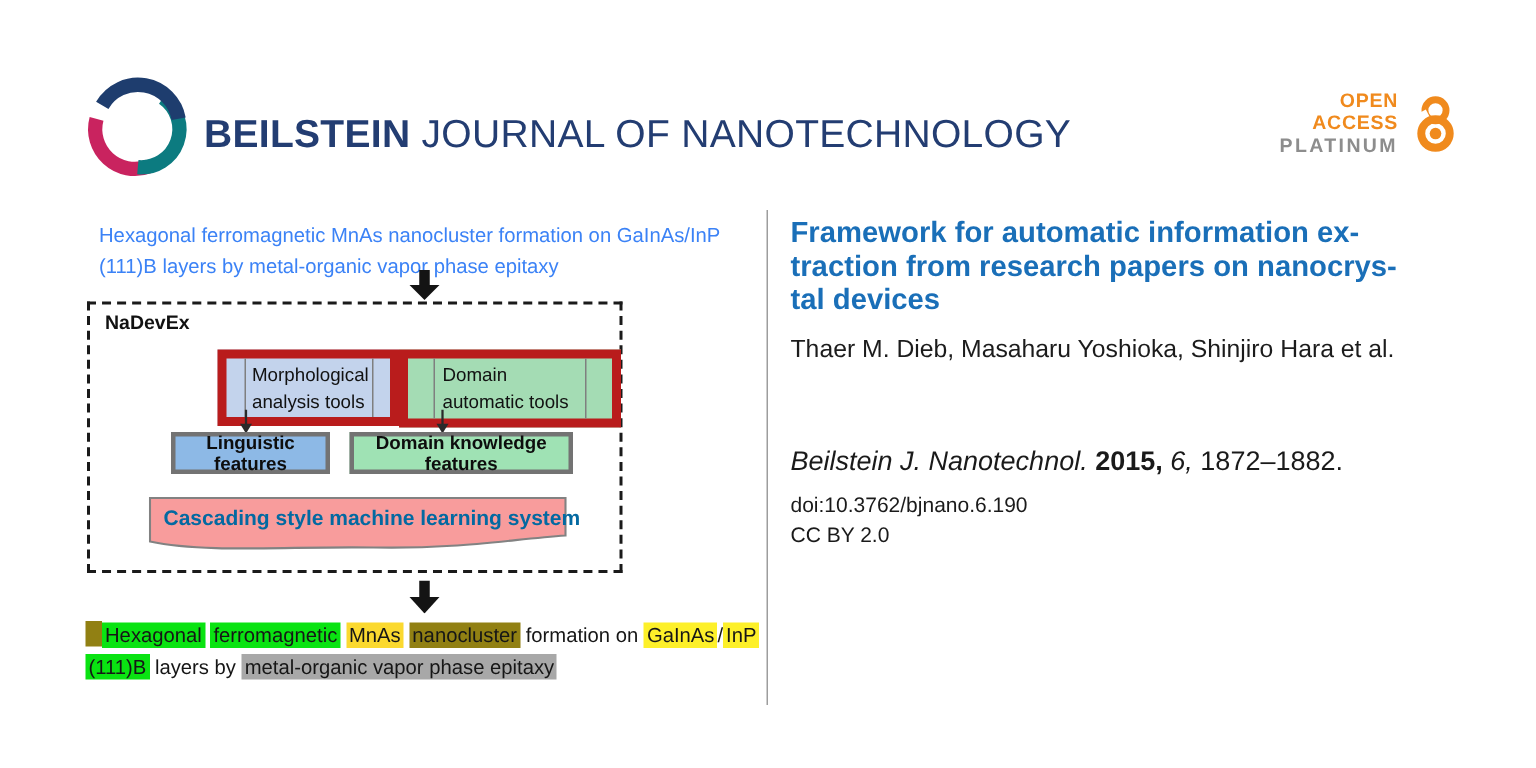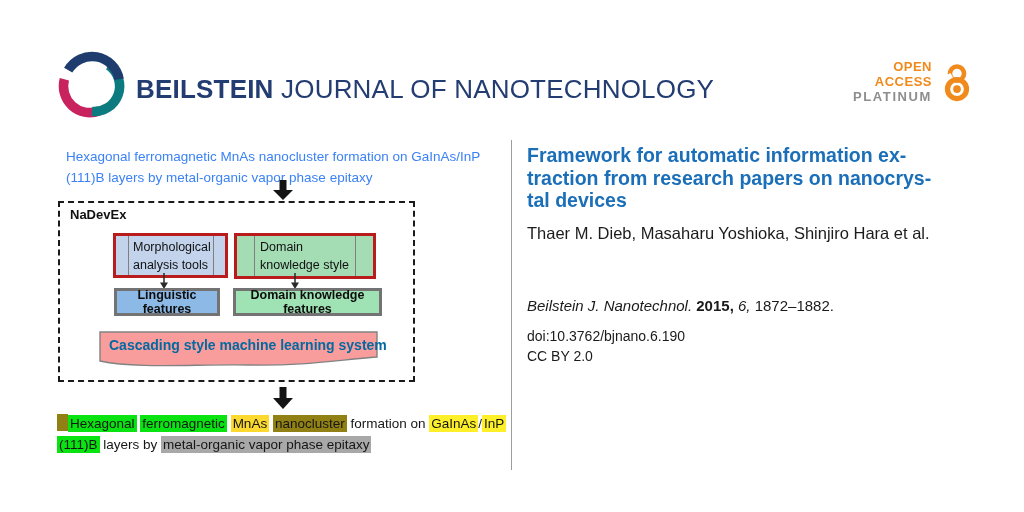--- a/index.html
+++ b/index.html
@@ -15,21 +15,21 @@
   .oa-orange{color:#f08a1d;letter-spacing:.5px;}
   .oa-gray{color:#8d8d8d;letter-spacing:1.6px;}
   .oa-lock{position:absolute;left:938px;top:56px;}
   .logo-swirl{position:absolute;left:56px;top:48px;}
 
   
   .fig-caption{position:absolute;left:66px;top:146px;font-size:13.5px;line-height:21px;color:#3b82f6;}
   .big-arrow{position:absolute;}
   .dashed-frame{position:absolute;left:58px;top:201px;width:353px;height:177px;border:2px dashed #1a1a1a;}
   .frame-label{position:absolute;left:70px;top:207px;font-size:13px;font-weight:700;color:#111;}
-  .toolbox{position:absolute;border:3px solid #b91c1c;font-size:12.5px;line-height:18px;color:#111;}
+  .toolbox{position:absolute;border:6px solid #b91c1c;font-size:12.5px;line-height:18px;color:#111;margin-left:32px;}
   .toolbox .vline{position:absolute;top:0;bottom:0;width:1px;background:#7f7f7f;}
   .tb-morph{left:113px;top:233px;width:109px;height:39px;background:#c3d3ec;}
   .tb-morph .txt{position:absolute;left:17px;top:2px;}
   .tb-domain{left:234px;top:233px;width:136px;height:40px;background:#a4dcb4;}
   .tb-domain .txt{position:absolute;left:23px;top:2px;}
   .featbox{position:absolute;border:3px solid #737373;font-size:12.5px;font-weight:700;color:#0d0d0d;
            display:flex;align-items:center;justify-content:center;text-align:center;}
   .fb-ling{left:114px;top:288px;width:100px;height:22px;background:#8db9e6;}
   .fb-dom{left:233px;top:288px;width:143px;height:22px;background:#9fe2b4;}
   .thin-arrow{position:absolute;}
@@ -41,21 +41,21 @@
   .ann-line{white-space:nowrap;}
   .tok.hl{padding:1px 2px;}
   .tok.block{display:inline-block;width:7px;height:15px;vertical-align:text-bottom;}
 
   
   .v-divider{position:absolute;left:511px;top:140px;width:1px;height:330px;background:#9d9d9d;}
   .article-title{position:absolute;left:527px;top:144px;font-size:19.5px;font-weight:700;
                  color:#1a6fb8;line-height:22.5px;cursor:pointer;}
   .article-authors{position:absolute;left:527px;top:220px;width:448px;font-size:16.5px;
                    line-height:27px;color:#1c1c1c;}
-  .article-citation{position:absolute;left:527px;top:297px;font-size:15px;color:#1a1a1a;}
+  .article-citation{position:absolute;left:527px;top:297px;font-size:18px;color:#1a1a1a;}
   .article-citation .it{font-style:italic;}
   .article-citation .bd{font-weight:700;}
   .article-doi{position:absolute;left:527px;top:328px;font-size:14px;color:#1a1a1a;}
   .article-license{position:absolute;left:527px;top:348px;font-size:14px;color:#1a1a1a;}
 </style>
 </head>
 <body>
 
 <div id="canvas">
 
@@ -103,21 +103,21 @@
       <div>Morphological</div>
       <div>analysis tools</div>
     </div>
   </div>
 
   <div class="toolbox tb-domain">
     <div class="vline" style="left:17px;"></div>
     <div class="vline" style="right:17px;"></div>
     <div class="txt">
       <div>Domain</div>
-      <div>knowledge style</div>
+      <div>automatic tools</div>
     </div>
   </div>
 
   <svg class="thin-arrow" style="left:158px;top:273px;" width="12" height="16" viewBox="0 0 12 16">
     <rect x="5.25" y="0" width="1.5" height="10" fill="#2a2a2a"></rect>
     <polygon points="2,9.5 10,9.5 6,16" fill="#2a2a2a"></polygon>
   </svg>
   <svg class="thin-arrow" style="left:289px;top:273px;" width="12" height="16" viewBox="0 0 12 16">
     <rect x="5.25" y="0" width="1.5" height="10" fill="#2a2a2a"></rect>
     <polygon points="2,9.5 10,9.5 6,16" fill="#2a2a2a"></polygon>

